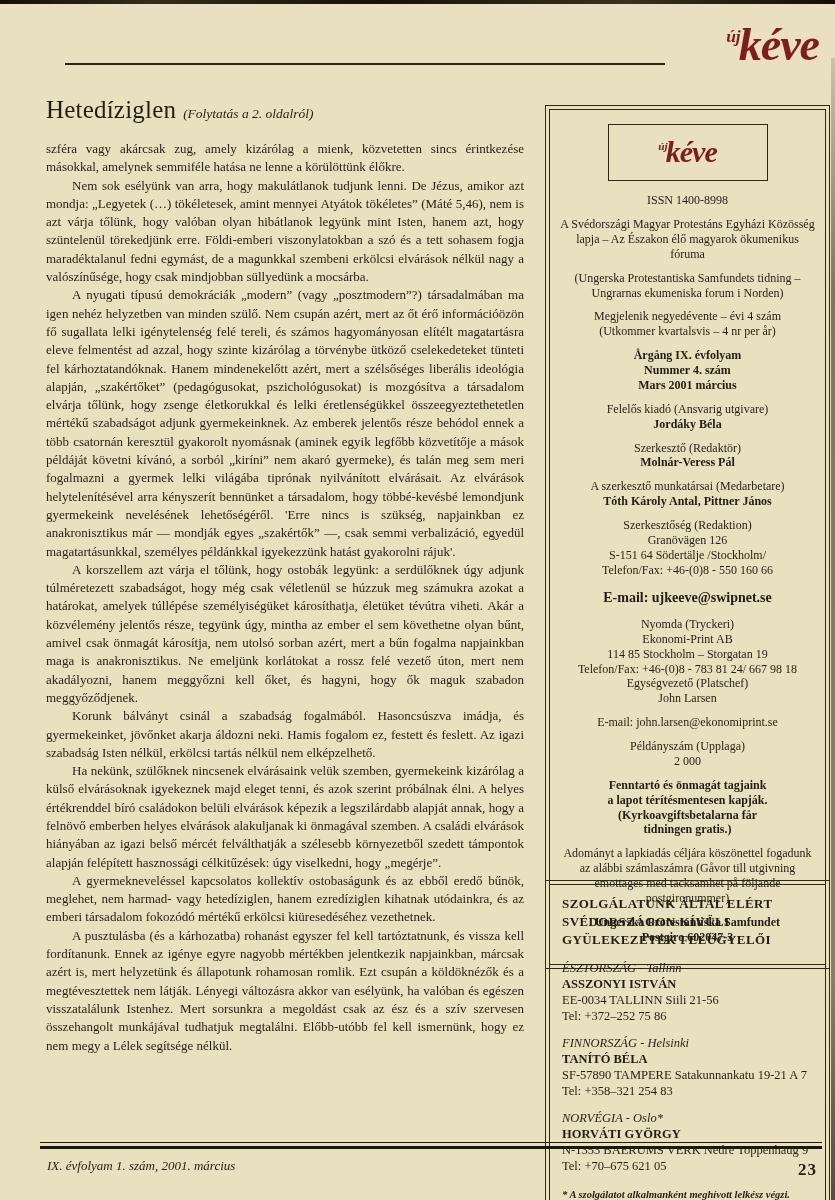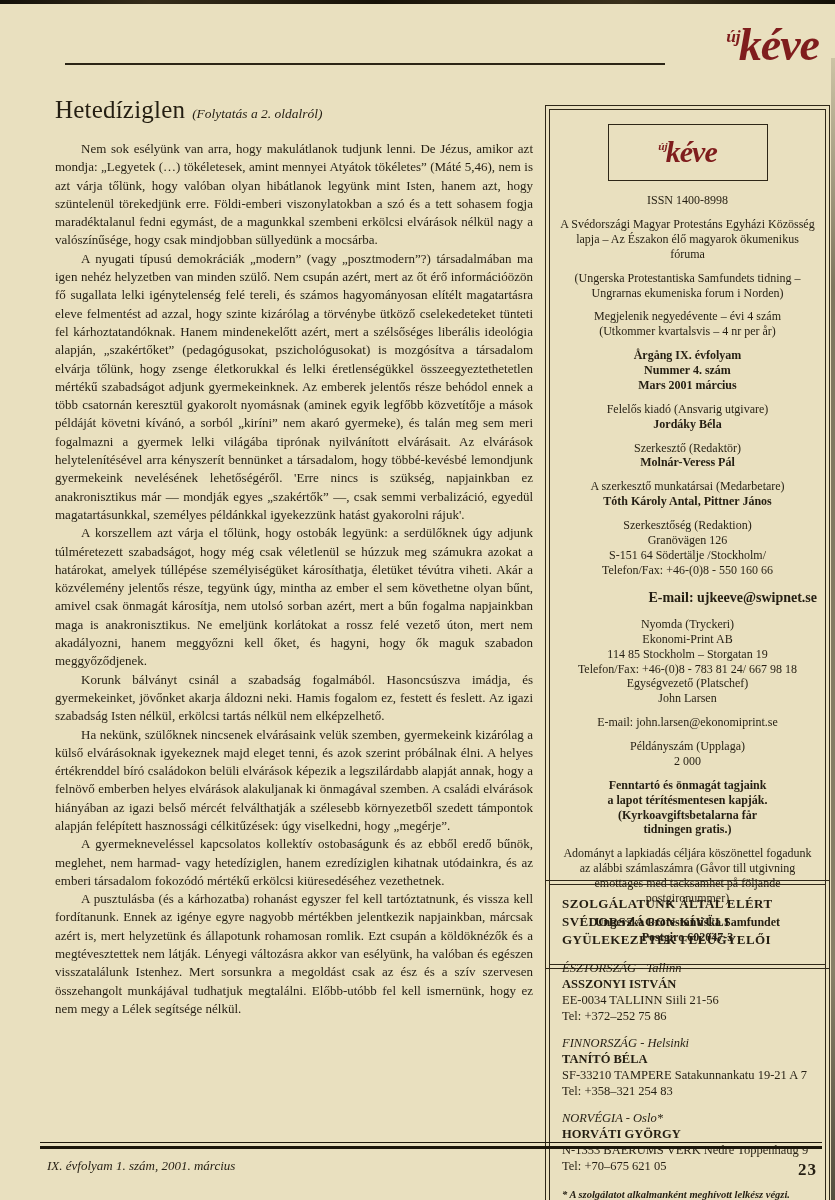--- a/index.html
+++ b/index.html
@@ -16,35 +16,35 @@
   .scan-top{position:absolute;top:0;left:0;right:0;height:4px;
     background:linear-gradient(90deg,#13100a 0%,#352c1a 18%,#171208 45%,#3a301c 75%,#131008 100%);}
   .scan-right{position:absolute;top:58px;bottom:0;right:0;width:4px;
     background:linear-gradient(180deg,rgba(40,32,16,.15),rgba(40,32,16,.55) 20%,rgba(40,32,16,.5) 80%,rgba(20,16,8,.7));}
   
   .header-rule{position:absolute;left:65px;top:63px;width:600px;height:2px;background:#2c2516;}
   .logo{font-style:italic;font-weight:600;letter-spacing:-1px;color:#7f1d1d;white-space:nowrap;}
   .logo .uj{font-size:.38em;vertical-align:1.05em;letter-spacing:0;margin-right:-2px;}
   .header-logo{position:absolute;top:18px;right:16px;font-size:46px;}
   
-  .article{position:absolute;left:55px;top:96px;width:478px;}
+  .article{position:absolute;left:46px;top:96px;width:478px;}
   .article h1{font-size:25px;font-weight:normal;margin:0 0 16px 0;letter-spacing:.2px;}
   .article h1 .subtitle{font-size:13.5px;font-style:italic;font-weight:normal;letter-spacing:0;margin-left:7px;}
   .article p{margin:0;font-size:13px;line-height:18.3px;text-align:justify;}
   .article p.indent{text-indent:26px;}
   
   .side-box{position:absolute;left:545px;width:277px;border:1.5px solid #2e2718;padding:3px;background:transparent;}
   .side-box .inner{border:1px solid #2e2718;padding:10px 8px;}
   .masthead{top:105px;}
   .masthead .inner{text-align:center;font-size:12px;line-height:1.24;}
   .mast-group{margin:0 0 9px 0;}
   .b{font-weight:bold;}
   .logo-frame{width:158px;margin:4px auto 12px auto;border:1px solid #2e2718;padding:8px 0 10px 0;}
   .mast-logo{font-size:30px;}
-  .email-line{font-size:14px;font-weight:bold;margin:11px 0;text-align:right;}
+  .email-line{font-size:14px;font-weight:bold;margin:11px 0;}
   .supervisors{top:880px;}
   .supervisors .inner{text-align:left;font-size:12.5px;line-height:1.3;padding:10px 12px;}
   .sup-title{text-align:left;font-weight:bold;font-size:13px;letter-spacing:.4px;line-height:1.4;margin-bottom:10px;}
   .sup-entry{margin-top:10px;}
   .sup-country{font-style:italic;}
   .sup-name{font-weight:bold;}
   .sup-footnote{margin-top:13px;font-size:10.5px;font-weight:bold;font-style:italic;}
   
   .footer-rule{position:absolute;left:40px;width:782px;top:1142px;height:3px;
     border-top:1.5px solid #221c0e;border-bottom:3.5px solid #1c170b;}
@@ -61,20 +61,21 @@
 
   <div class="header-rule"></div>
   <div class="logo header-logo">
     <span class="uj">új</span><span>kéve</span>
   </div>
 
   <div class="article">
     <h1>
       <span>Hetedíziglen</span><span class="subtitle">(Folytatás a 2. oldalról)</span>
     </h1>
+    <p>szféra vagy akárcsak zug, amely kizárólag a mienk, közvetetten sincs érintkezése másokkal, amelynek semmiféle hatása ne lenne a körülöttünk élőkre.</p>
     <p class="indent">Nem sok esélyünk van arra, hogy makulátlanok tudjunk lenni. De Jézus, amikor azt mondja: „Legyetek (…) tökéletesek, amint mennyei Atyátok tökéletes” (Máté 5,46), nem is azt várja tőlünk, hogy valóban olyan hibátlanok legyünk mint Isten, hanem azt, hogy szüntelenül törekedjünk erre. Földi-emberi viszonylatokban a szó és a tett sohasem fogja maradéktalanul fedni egymást, de a magunkkal szembeni erkölcsi elvárások nélkül nagy a valószínűsége, hogy csak mindjobban süllyedünk a mocsárba.</p>
     <p class="indent">A nyugati típusú demokráciák „modern” (vagy „posztmodern”?) társadalmában ma igen nehéz helyzetben van minden szülő. Nem csupán azért, mert az őt érő információözön fő sugallata lelki igénytelenség felé tereli, és számos hagyományosan elítélt magatartásra eleve felmentést ad azzal, hogy szinte kizárólag a törvénybe ütköző cselekedeteket tünteti fel kárhoztatandóknak. Hanem mindenekelőtt azért, mert a szélsőséges liberális ideológia alapján, „szakértőket” (pedagógusokat, pszichológusokat) is mozgósítva a társadalom elvárja tőlünk, hogy zsenge életkorukkal és lelki éretlenségükkel összeegyeztethetetlen mértékű szabadságot adjunk gyermekeinknek. Az emberek jelentős része behódol ennek a több csatornán keresztül gyakorolt nyomásnak (aminek egyik legfőbb közvetítője a mások példáját követni kívánó, a sorból „kiríni” nem akaró gyermeke), és talán meg sem meri fogalmazni a gyermek lelki világába tiprónak nyilvánított elvárásait. Az elvárások helytelenítésével arra kényszerít bennünket a társadalom, hogy többé-kevésbé lemondjunk gyermekeink nevelésének lehetőségéről. 'Erre nincs is szükség, napjainkban ez anakronisztikus már — mondják egyes „szakértők” —, csak semmi verbalizáció, egyedül magatartásunkkal, személyes példánkkal igyekezzünk hatást gyakorolni rájuk'.</p>
     <p class="indent">A korszellem azt várja el tőlünk, hogy ostobák legyünk: a serdülőknek úgy adjunk túlméretezett szabadságot, hogy még csak véletlenül se húzzuk meg számukra azokat a határokat, amelyek túllépése személyiségüket károsíthatja, életüket tévútra viheti. Akár a közvélemény jelentős része, tegyünk úgy, mintha az ember el sem követhetne olyan bűnt, amivel csak önmagát károsítja, nem utolsó sorban azért, mert a bűn fogalma napjainkban maga is anakronisztikus. Ne emeljünk korlátokat a rossz felé vezető úton, mert nem akadályozni, hanem meggyőzni kell őket, és hagyni, hogy ők maguk szabadon meggyőződjenek.</p>
     <p class="indent">Korunk bálványt csinál a szabadság fogalmából. Hasoncsúszva imádja, és gyermekeinket, jövőnket akarja áldozni neki. Hamis fogalom ez, festett és feslett. Az igazi szabadság Isten nélkül, erkölcsi tartás nélkül nem elképzelhető.</p>
     <p class="indent">Ha nekünk, szülőknek nincsenek elvárásaink velük szemben, gyermekeink kizárólag a külső elvárásoknak igyekeznek majd eleget tenni, és azok szerint próbálnak élni. A helyes értékrenddel bíró családokon belüli elvárások képezik a legszilárdabb alapját annak, hogy a felnövő emberben helyes elvárások alakuljanak ki önmagával szemben. A családi elvárások hiányában az igazi belső mércét felválthatják a szélesebb környezetből szedett támpontok alapján felépített hasznossági célkitűzések: úgy viselkedni, hogy „megérje”.</p>
     <p class="indent">A gyermekneveléssel kapcsolatos kollektív ostobaságunk és az ebből eredő bűnök, meglehet, nem harmad- vagy hetedíziglen, hanem ezredíziglen kihatnak utódainkra, és az emberi társadalom fokozódó mértékű erkölcsi kiüresedéséhez vezethetnek.</p>
     <p class="indent">A pusztulásba (és a kárhozatba) rohanást egyszer fel kell tartóztatnunk, és vissza kell fordítanunk. Ennek az igénye egyre nagyobb mértékben jelentkezik napjainkban, márcsak azért is, mert helyzetünk és állapotunk rohamosan romlik. Ezt csupán a köldöknézők és a megtévesztettek nem látják. Lényegi változásra akkor van esélyünk, ha valóban és egészen visszatalálunk Istenhez. Mert sorsunkra a megoldást csak az ész és a szív szervesen összehangolt munkájával tudhatjuk megtalálni. Előbb-utóbb fel kell ismernünk, hogy ez nem megy a Lélek segítsége nélkül.</p>
   </div>
 
   <div class="side-box masthead">
@@ -170,21 +171,21 @@
       <div class="sup-entry">
         <div class="sup-country">ÉSZTORSZÁG - Tallinn</div>
         <div class="sup-name">ASSZONYI ISTVÁN</div>
         <div>EE-0034  TALLINN  Siili 21-56</div>
         <div>Tel: +372–252 75 86</div>
       </div>
 
       <div class="sup-entry">
         <div class="sup-country">FINNORSZÁG - Helsinki</div>
         <div class="sup-name">TANÍTÓ BÉLA</div>
-        <div>SF-33210 TAMPERE Satakunnankatu 19-21 A 7</div>
+        <div>SF-57890 TAMPERE Satakunnankatu 19-21 A 7</div>
         <div>Tel: +358–321 254 83</div>
       </div>
 
       <div class="sup-entry">
         <div class="sup-country">NORVÉGIA - Oslo*</div>
         <div class="sup-name">HORVÁTI GYÖRGY</div>
         <div>N-1353 BAERUMS VERK Nedre Toppenhaug 9</div>
         <div>Tel: +70–675 621 05</div>
       </div>
 

